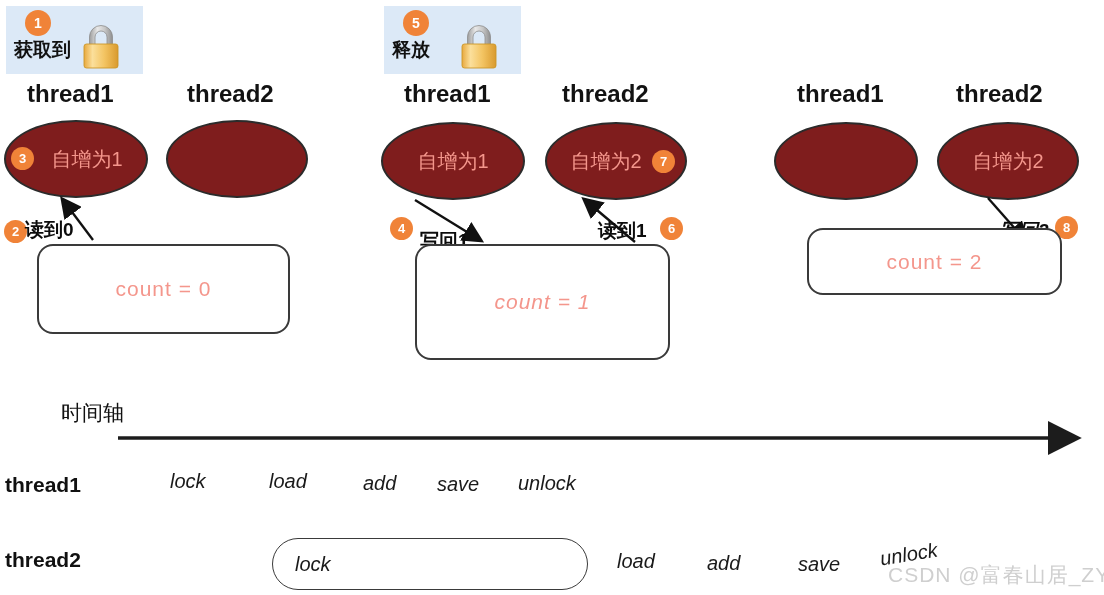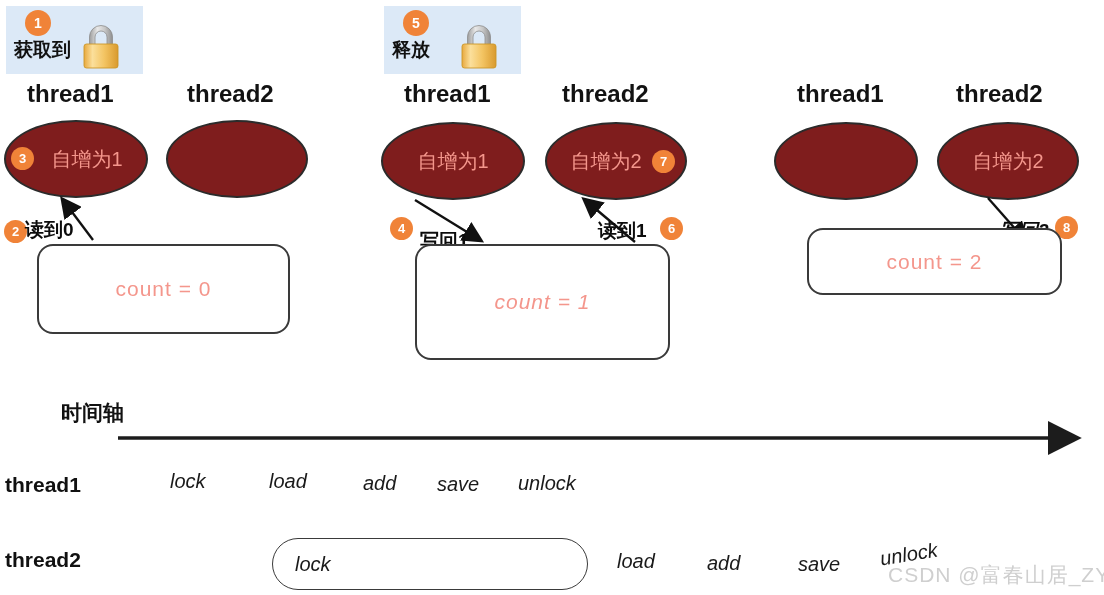--- a/index.html
+++ b/index.html
@@ -73,21 +73,21 @@
     display:flex;align-items:center;justify-content:center;
     line-height:1;
   }
 
   
   .edge-lbl{
     font-size:19px;font-weight:bold;color:#0c0c0c;white-space:nowrap;
   }
 
   
-  .axis-title{font-size:21px;font-weight:bold;color:#111;white-space:nowrap;}
+  .axis-title{font-size:21px;font-weight:normal;color:#111;white-space:nowrap;}
   .row-label{font-size:21px;font-weight:bold;color:#111;white-space:nowrap;}
   .op{
     font-size:20px;font-style:italic;color:#1a1a1a;white-space:nowrap;
     font-family:"Liberation Sans","DejaVu Sans",sans-serif;
   }
   .lockbar{
     border:1.8px solid #3a3a3a;border-radius:26px;box-sizing:border-box;
     background:#fff;display:flex;align-items:center;
   }
   .lockbar .op{padding-left:22px;}

